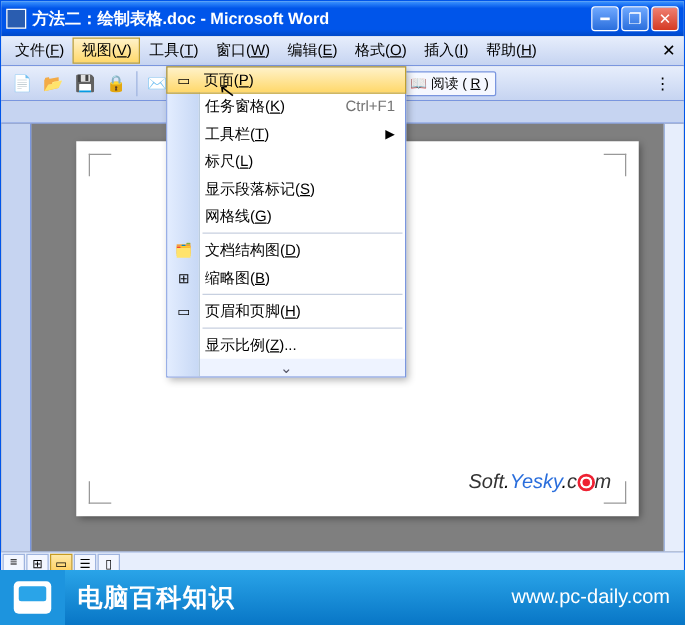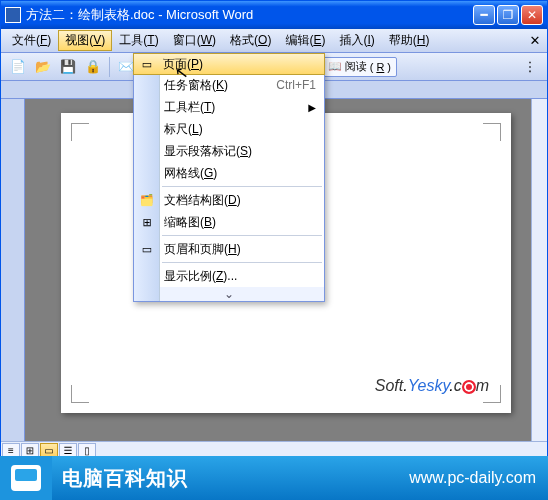--- a/index.html
+++ b/index.html
@@ -2,21 +2,21 @@
 <html><head>
 <meta charset="utf-8">
 <style>
 * { box-sizing: border-box; margin: 0; padding: 0; font-family: "Microsoft YaHei", "SimSun", sans-serif; }
 body { background: #fff; width: 548px; height: 500px; overflow: hidden; position: relative; }
 
 .window { width: 548px; height: 460px; border: 1px solid #0055ea; background: #ece9d8; position: relative; }
 .titlebar { height: 28px; background: linear-gradient(to bottom, #3d95ff 0%, #0055ea 20%, #0055ea 80%, #0048c7 100%);
   display: flex; align-items: center; padding: 0 4px; color: #fff; font-size: 13px; }
 .titlebar .app-icon { width: 16px; height: 16px; background: #2a5db0; border: 1px solid #fff; margin-right: 5px; display:inline-block; }
-.titlebar .title-text { flex: 1; }
+.titlebar .title-text { flex: 1; font-weight: bold; }
 .win-btns { display: flex; gap: 2px; }
 .win-btn { width: 22px; height: 20px; border: 1px solid #fff; border-radius: 3px; display:flex; align-items:center; justify-content:center; font-size:12px; color:#fff; }
 .win-btn.min, .win-btn.max { background: linear-gradient(#6fa9ff,#2a6edc); }
 .win-btn.close { background: linear-gradient(#f08172,#d43a23); }
 
 .menubar { height: 24px; background: linear-gradient(#e7eefc,#c6d4f1); border-bottom: 1px solid #7a96df;
   display:flex; align-items:center; padding: 0 4px; font-size: 12px; color:#000; }
 .menubar .menu-item { padding: 2px 7px; cursor:default; }
 .menubar .menu-item.open { background: linear-gradient(#fff2c9,#ffd86a); border:1px solid #c0a030; padding:1px 6px;}
 .menubar .menu-item u { text-decoration: underline; }
@@ -84,22 +84,22 @@
       <div class="win-btn max">❐</div>
       <div class="win-btn close">✕</div>
     </div>
   </div>
 
   <div class="menubar">
     <span class="menu-item"><span>文件</span>(<u>F</u>)</span>
     <span class="menu-item open"><span>视图</span>(<u>V</u>)</span>
     <span class="menu-item"><span>工具</span>(<u>T</u>)</span>
     <span class="menu-item"><span>窗口</span>(<u>W</u>)</span>
+    <span class="menu-item"><span>编辑</span>(<u>E</u>)</span>
     <span class="menu-item"><span>格式</span>(<u>O</u>)</span>
-    <span class="menu-item"><span>编辑</span>(<u>E</u>)</span>
     <span class="menu-item"><span>插入</span>(<u>I</u>)</span>
     <span class="menu-item"><span>帮助</span>(<u>H</u>)</span>
     <span class="close-doc">✕</span>
   </div>
 
   <div class="toolbar">
     <div class="tool-btn">📄</div>
     <div class="tool-btn">📂</div>
     <div class="tool-btn">💾</div>
     <div class="tool-btn">🔒</div>

